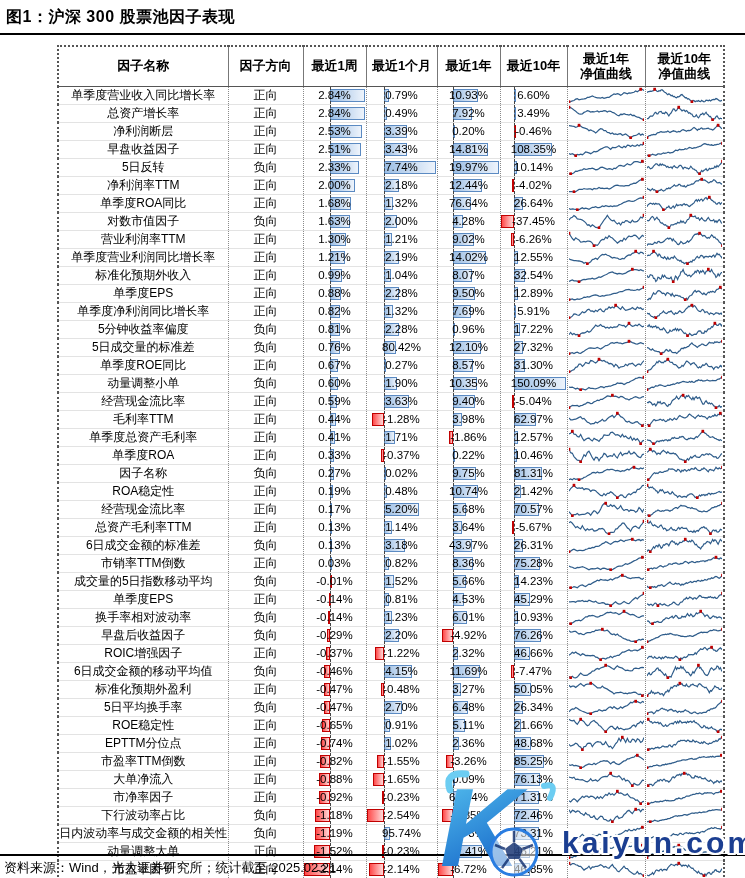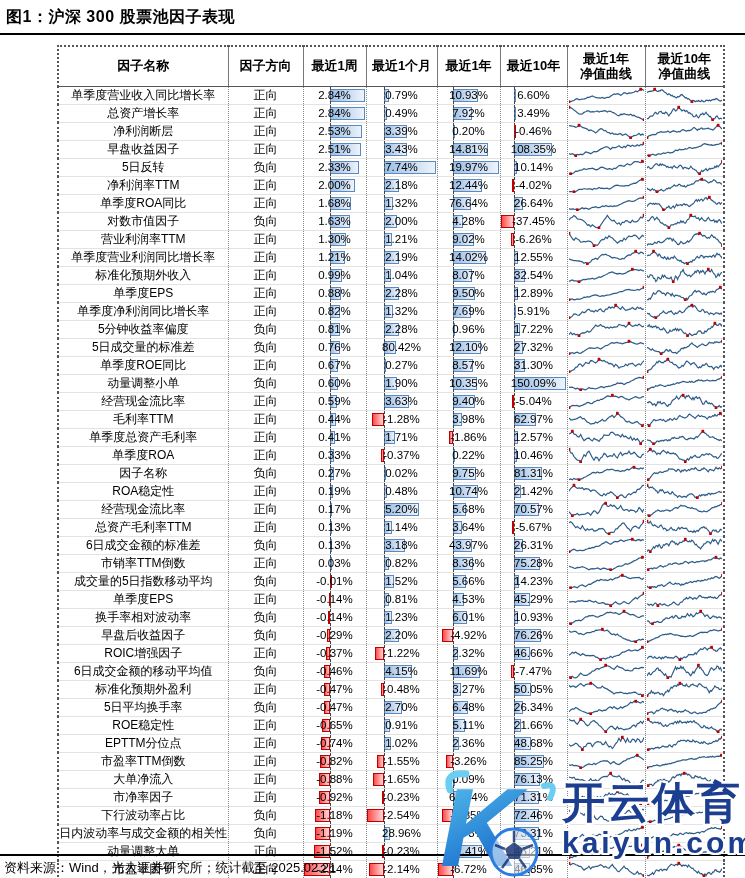--- a/index.html
+++ b/index.html
@@ -991,21 +991,21 @@
               <polyline points="0.0,13.0 1.1,12.6 2.1,12.7 3.2,13.0 4.3,12.6 5.4,12.5 6.4,12.1 7.5,11.5 8.6,11.9 9.7,12.1 10.7,12.5 11.8,12.2 12.9,11.8 13.9,11.7 15.0,11.3 16.1,11.2 17.2,11.0 18.2,10.9 19.3,10.8 20.4,10.2 21.4,10.1 22.5,9.9 23.6,9.3 24.7,9.1 25.7,8.6 26.8,8.1 27.9,7.7 29.0,7.7 30.0,8.1 31.1,7.5 32.2,7.8 33.2,7.6 34.3,7.5 35.4,7.1 36.5,6.6 37.5,6.7 38.6,7.0 39.7,7.0 40.8,6.5 41.8,6.3 42.9,5.7 44.0,5.3 45.0,5.4 46.1,5.5 47.2,5.1 48.3,5.2 49.3,5.3 50.4,5.0 51.5,4.6 52.6,4.9 53.6,5.0 54.7,4.4 55.8,4.2 56.8,4.4 57.9,4.3 59.0,4.0 60.1,3.4 61.1,2.9 62.2,3.2 63.3,3.0 64.3,2.6 65.4,2.7 66.5,2.5 67.6,2.4 68.6,2.4 69.7,2.5 70.8,2.5 71.9,2.8 72.9,2.5 74.0,2.0" fill="none" stroke="#2e5c8a" stroke-width="1.1"></polyline>
               <rect x="72.7" y="0.7" width="2.6" height="2.6" fill="#c00000"></rect>
               <rect x="1.9000000000000001" y="11.7" width="2.6" height="2.6" fill="#c00000"></rect>
             </svg>
           </td>
         </tr>
         <tr>
           <td class="name">日内波动率与成交金额的相关性</td>
           <td class="dir">负向</td>
           <td class="num"><div class="bar neg" style="left: 19.08%; width: 23.9%;"></div><div class="axisline" style="left: 42.97%;"></div><span class="val">-1.19%</span></td>
-          <td class="num"><div class="bar pos" style="left: 24.71%; width: 9.24%;"></div><div class="axisline" style="left: 24.71%;"></div><span class="val">28.96%</span></td>
+          <td class="num"><div class="bar pos" style="left: 24.71%; width: 9.24%;"></div><div class="axisline" style="left: 24.71%;"></div><span class="val">95.74%</span></td>
           <td class="num"><div class="bar pos" style="left: 25.18%; width: 10.23%;"></div><div class="axisline" style="left: 25.18%;"></div><span class="val">2.73%</span></td>
           <td class="num"><div class="bar pos" style="left: 19.97%; width: 39.09%;"></div><div class="axisline" style="left: 19.97%;"></div><span class="val">73.31%</span></td>
           <td class="spark">
             <svg viewBox="0 0 74 14" preserveAspectRatio="none">
               <polyline points="0.0,12.9 1.6,13.0 3.3,12.7 4.9,11.6 6.6,10.8 8.2,10.7 9.9,11.2 11.5,9.6 13.2,8.2 14.8,9.6 16.4,10.4 18.1,10.0 19.7,9.6 21.4,10.3 23.0,8.8 24.7,9.0 26.3,9.4 28.0,9.3 29.6,8.0 31.2,8.4 32.9,9.7 34.5,10.6 36.2,9.9 37.8,10.2 39.5,11.3 41.1,10.1 42.8,9.7 44.4,10.0 46.0,8.9 47.7,9.5 49.3,8.2 51.0,7.7 52.6,7.0 54.3,6.0 55.9,4.7 57.6,5.4 59.2,3.8 60.8,5.0 62.5,5.0 64.1,3.8 65.8,4.6 67.4,3.0 69.1,3.6 70.7,2.7 72.4,2.0 74.0,2.2" fill="none" stroke="#2e5c8a" stroke-width="1.1"></polyline>
               <rect x="71.10000000000001" y="0.7" width="2.6" height="2.6" fill="#c00000"></rect>
               <rect x="0.30000000000000004" y="11.7" width="2.6" height="2.6" fill="#c00000"></rect>
             </svg>
           </td>
           <td class="spark">
@@ -1077,15 +1077,14 @@
     </defs>
     <path d="M14,26 Q8,8 30,10" stroke="#6ccdf2" stroke-width="7" fill="none" stroke-linecap="round"></path>
     <path d="M108,22 q14,-4 6,12" stroke="#6ccdf2" stroke-width="6" fill="none" stroke-linecap="round"></path>
     <text x="4" y="102" font-size="112" font-weight="bold" font-style="italic" fill="url(#kg)">K</text>
   </svg>
   <svg class="wm-ball" width="52" height="52" viewBox="0 0 52 52">
     <circle cx="26" cy="26" r="23" fill="#ffffff" fill-opacity="0.55" stroke="#2a7de1" stroke-width="3"></circle>
     <polygon points="26,16 35,23 31.5,33 20.5,33 17,23" fill="#0d2b6b" fill-opacity="0.8"></polygon>
     <path d="M26,16 L26,5 M35,23 L45,19 M31.5,33 L38,42 M20.5,33 L14,42 M17,23 L7,19" stroke="#0d2b6b" stroke-opacity="0.8" stroke-width="2.5" fill="none"></path>
   </svg>
-  <div class="wm-cn">开云体育</div>
   <div class="wm-url">kaiyun.com</div>
 </div>
 
 </body></html>

